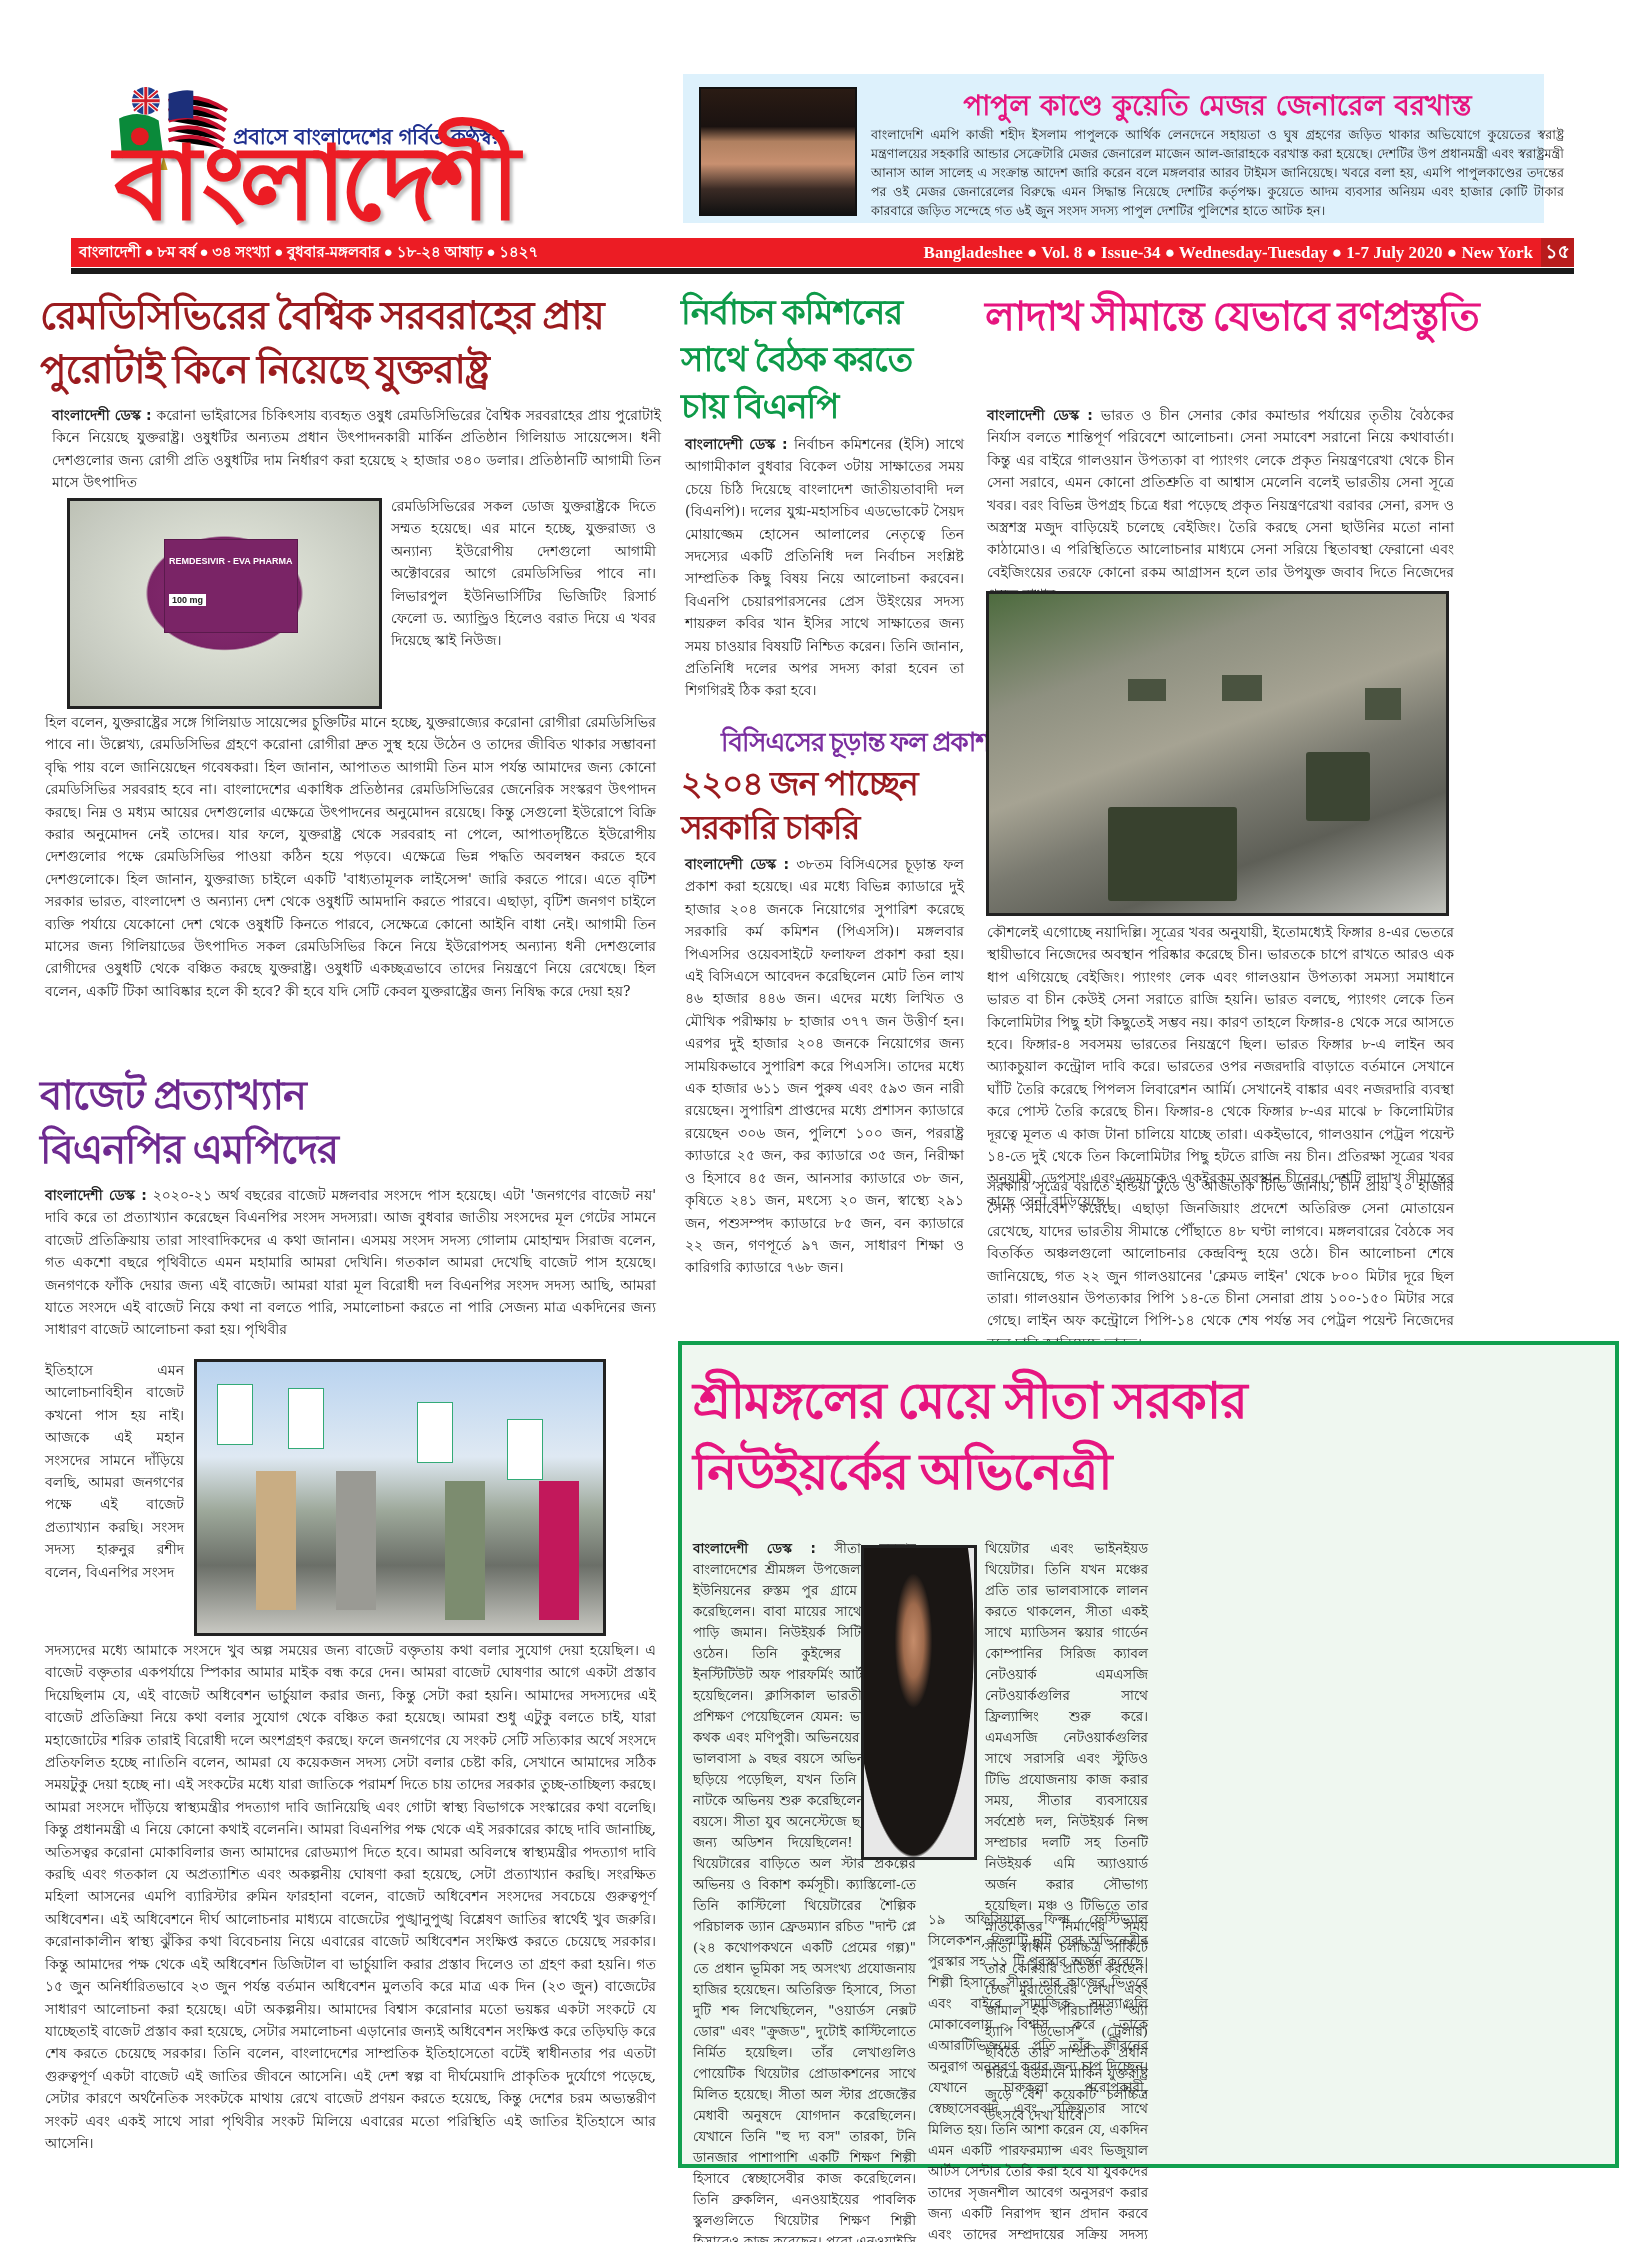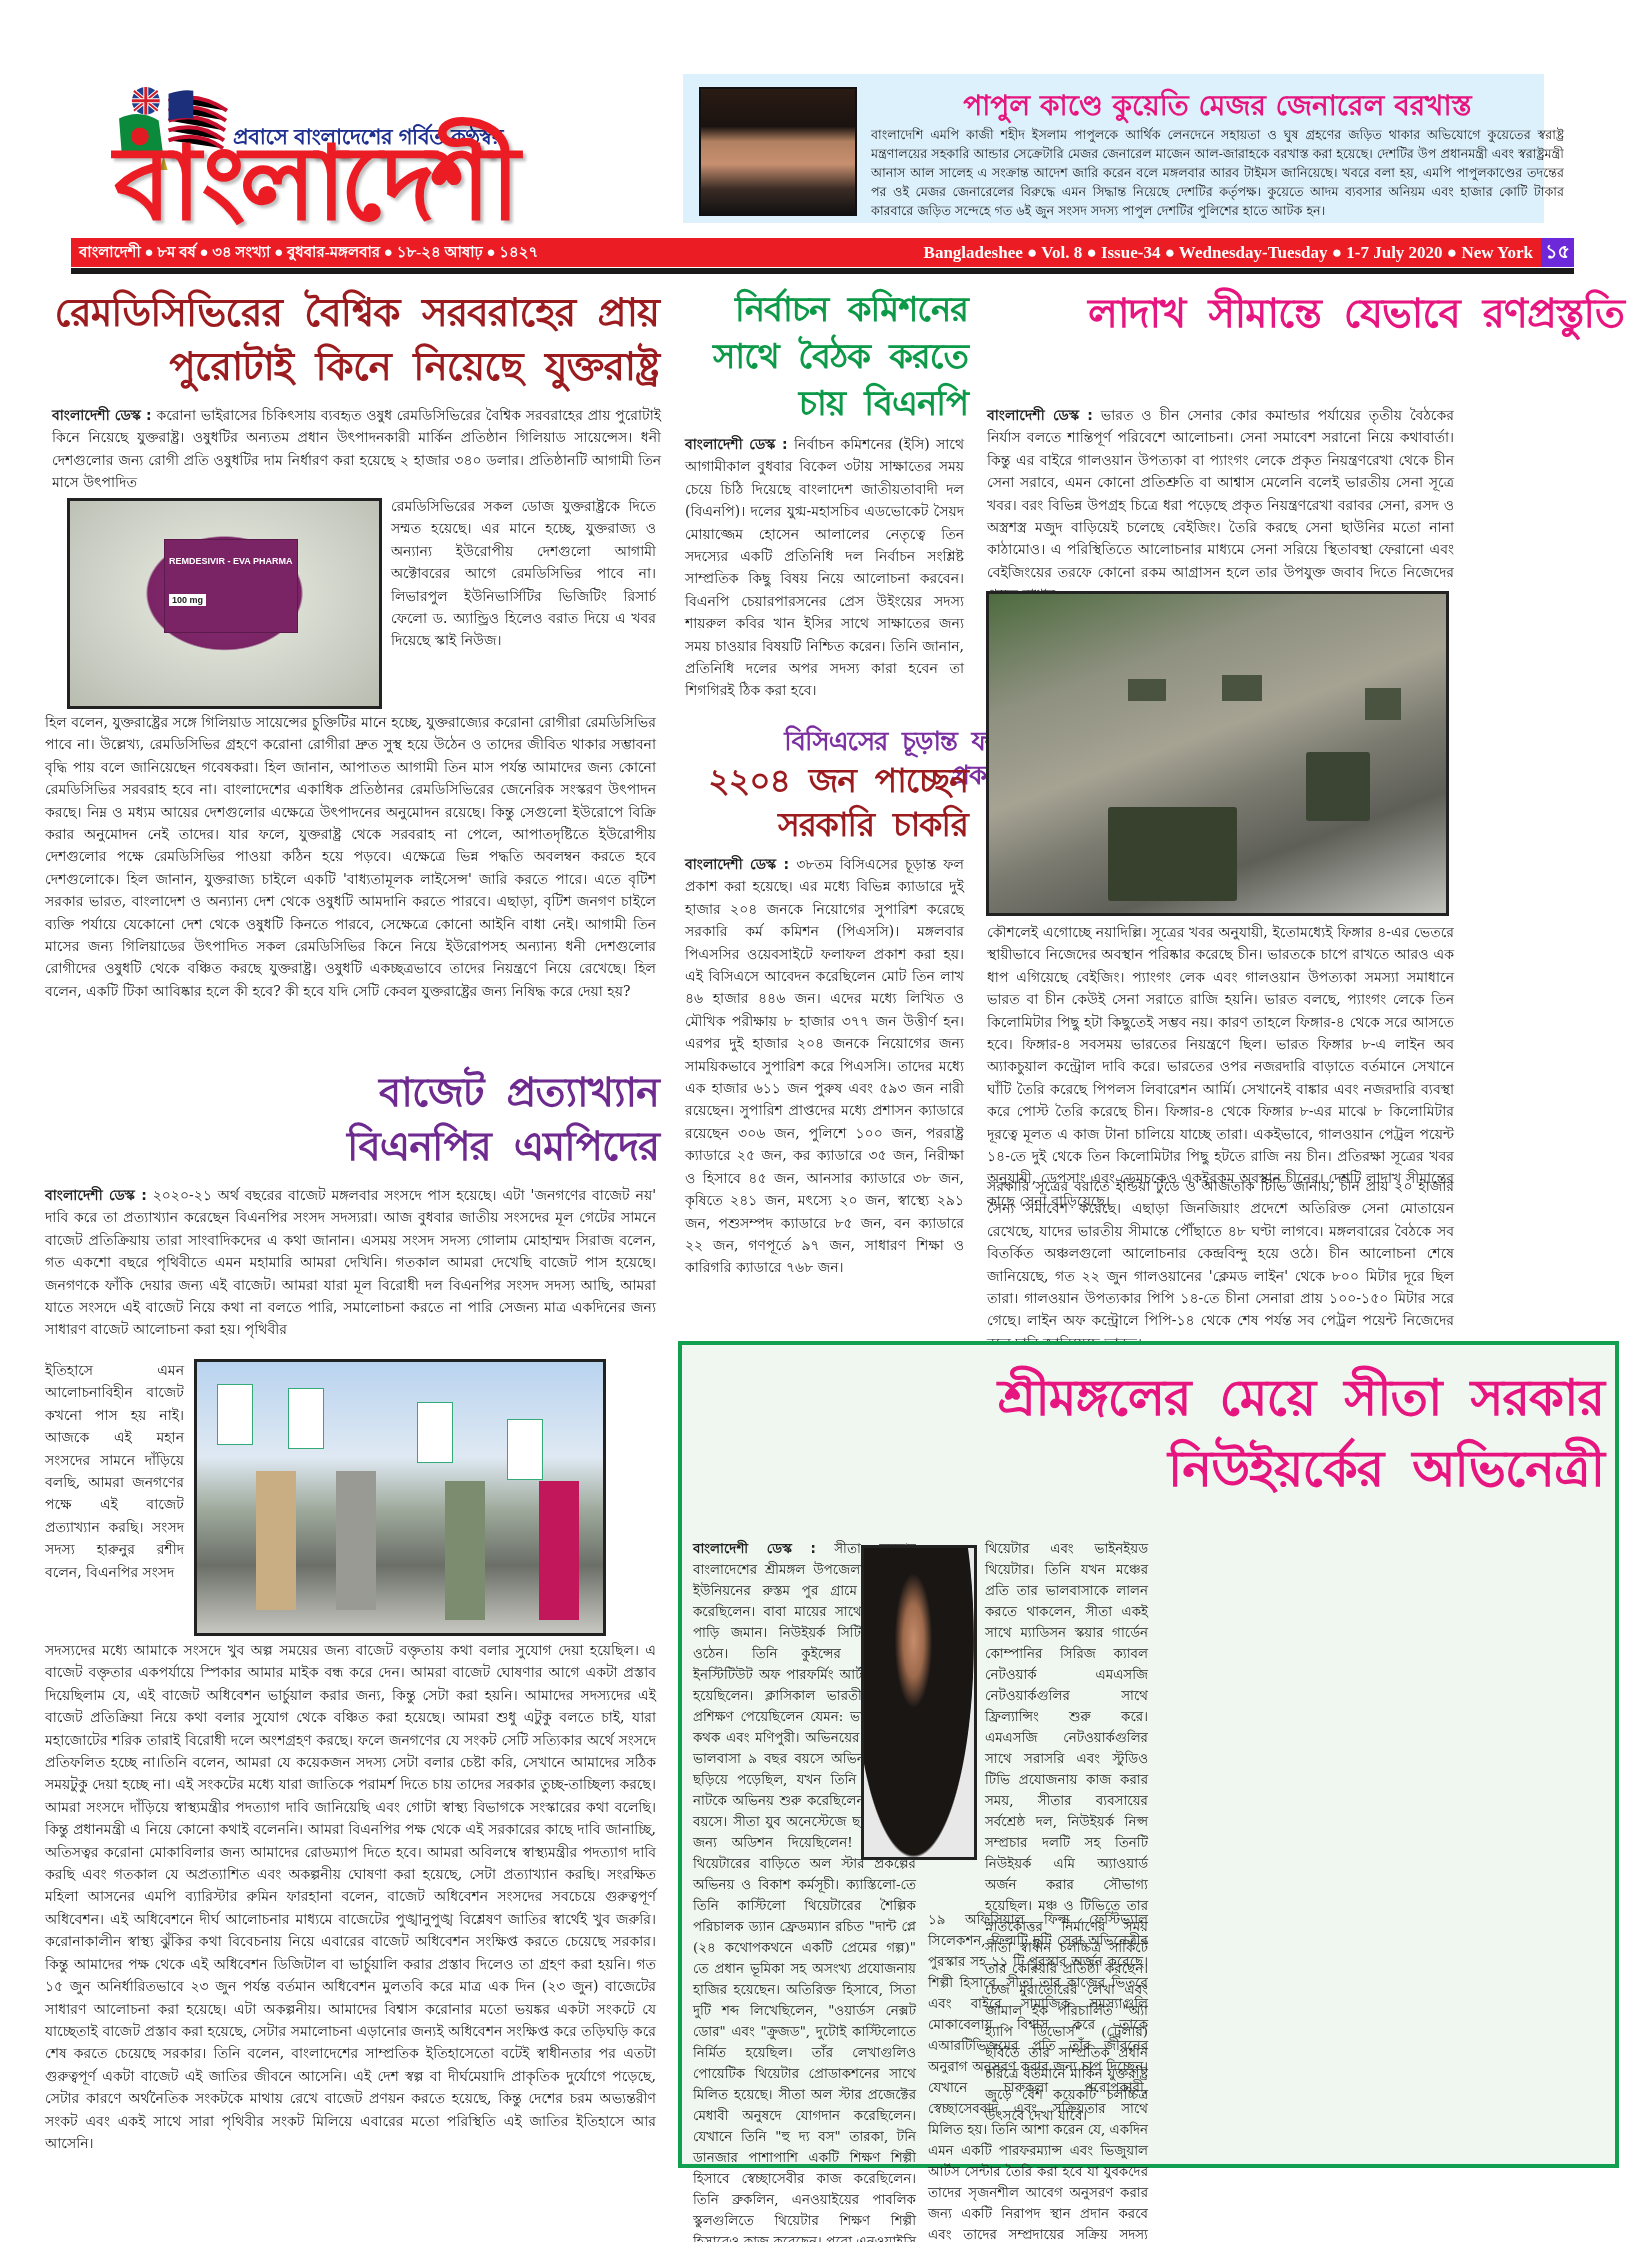--- a/index.html
+++ b/index.html
@@ -1,31 +1,31 @@
 <!DOCTYPE html>
 <html><head>
 <meta charset="utf-8">
 <style>
 *{box-sizing:border-box;margin:0;padding:0}
 body{width:1645px;height:2242px;background:#fff;position:relative;overflow:hidden;font-family:"DejaVu Sans",sans-serif;color:#1a1a1a}
 .abs{position:absolute}
 .body-text{font-family:"DejaVu Serif",serif;font-size:14px;line-height:22.4px;text-align:justify;color:#222}
 .byline{font-weight:bold;font-family:"DejaVu Sans",sans-serif}
-.head{font-family:Liberation Mono, monospace;font-weight:bold;text-align:right;letter-spacing:-1px}
+.head{font-family:Liberation Serif, serif;font-weight:bold;text-align:left;letter-spacing:-1px}
 .flags{left:114px;top:79px;width:119px;height:94px}
 .tagline{left:233px;top:121px;font-size:21px;font-weight:bold;color:#1f2f8f;font-family:"DejaVu Sans",sans-serif;letter-spacing:-0.5px}
 .brand{left:114px;top:134px;font-size:103px;font-weight:bold;color:#ec1c24;font-family:"DejaVu Sans",sans-serif;letter-spacing:-6px;line-height:99px;text-shadow:3px 3px 3px rgba(0,0,0,0.25)}
 #highlight{left:683px;top:74px;width:861px;height:149px;background:#ddf1fc}
 #highlight .photo{position:absolute;left:16px;top:13px;width:158px;height:129px;border:2px solid #111;background:linear-gradient(180deg,#2a1b14 0%,#1a1210 30%,#b08060 42%,#c89070 60%,#3b2b25 80%,#111 100%)}
 #highlight .htitle{position:absolute;left:183px;top:10px;width:703px;text-align:center;font-size:28px;font-weight:bold;color:#e6157f;font-family:"DejaVu Sans",sans-serif}
 #highlight .htext{position:absolute;left:188px;top:51px;width:693px;font-size:12.7px;line-height:19px;text-align:justify;color:#222;font-family:"DejaVu Serif",serif}
 
 #strip{left:71px;top:238px;width:1470px;height:29px;background:#ec1c24;color:#fff;font-size:15px;font-family:"Liberation Serif",serif;font-weight:bold;display:flex;align-items:center;justify-content:space-between;padding:10px 8px}
 #strip .right{font-family:"Liberation Serif",serif;font-size:17px}
-#pageno{left:1541px;top:238px;width:33px;height:29px;background:#6d28d9;color:#fff;font-size:19px;font-weight:bold;display:flex;align-items:center;justify-content:center}
+#pageno{left:1541px;top:238px;width:33px;height:29px;background:#b91c1c;color:#fff;font-size:19px;font-weight:bold;display:flex;align-items:center;justify-content:center}
 #rule{left:71px;top:268px;width:1503px;height:6px;background:#1a1a1a}
 
 
 .h-maroon{color:#9b1b1f}
 .h-green{color:#0d9a48}
 .h-pink{color:#e6157f}
 .h-purple{color:#6e2a8f}
 .h-violet{color:#7b2fa0}
 .photo-box{border:3px solid #222;position:absolute}
 .remdesivir{background:radial-gradient(ellipse at 50% 45%,#8b2f74 0%,#7a2466 35%,#d9ddd2 36%,#c8ccc2 70%,#b9bdb0 100%)}

